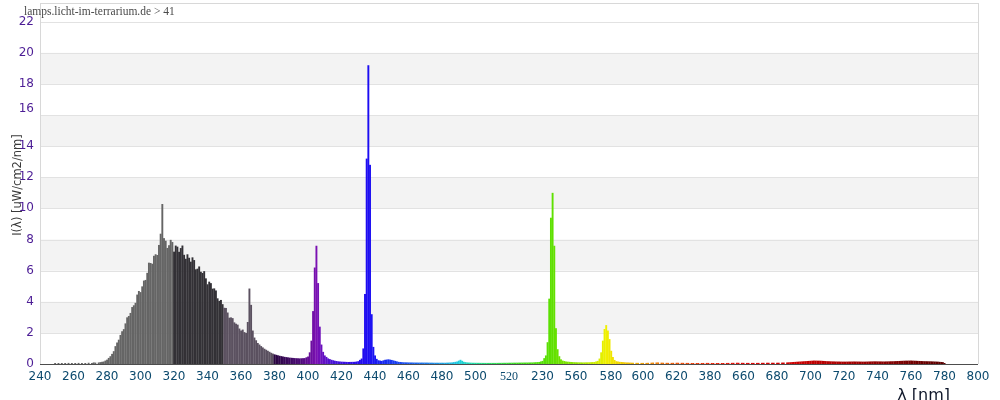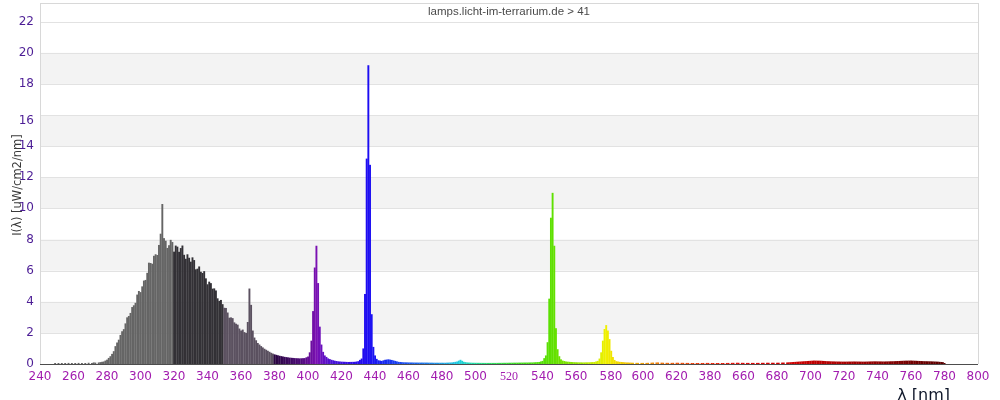--- a/index.html
+++ b/index.html
@@ -1,26 +1,26 @@
 <!DOCTYPE html>
 <html><head>
 <meta charset="utf-8">
 <style>
   html,body{margin:0;padding:0;background:#ffffff;}
   #screen{position:relative;width:1000px;height:400px;background:#ffffff;overflow:hidden;
           font-family:"DejaVu Sans",sans-serif;}
   #plot-svg{position:absolute;left:0;top:0;}
-  .chart-title{position:absolute;left:40px;top:5px;width:938px;text-align:center;
-               font-family:Liberation Sans, sans-serif;font-size:11.5px;color:#4a4a4a;
+  .chart-title{position:absolute;left:24px;top:5px;width:938px;
+               font-family:Liberation Serif, serif;font-size:11.5px;color:#4a4a4a;
                letter-spacing:0px;}
   .y-axis-title{position:absolute;left:-63px;top:178px;width:160px;text-align:center;
                 transform:rotate(-90deg);transform-origin:center;
                 font-size:11.5px;color:#3a3a3a;}
   .x-axis-title{position:absolute;right:50px;top:385px;font-size:16px;color:#0f172a;}
-  .x-tick{position:absolute;top:369px;transform:translateX(-50%);font-size:12px;color:#a21caf;}
+  .x-tick{position:absolute;top:369px;transform:translateX(-50%);font-size:12px;color:#0c4a6e;}
   .y-tick{position:absolute;width:34px;text-align:right;font-size:12px;color:#4c1d95;}
 </style>
 </head>
 <body>
 
 <div id="screen">
   <svg id="plot-svg" width="1000" height="400">
       <rect x="40" y="301.7586206896552" width="938" height="31.120689655172384" fill="#f3f3f3"></rect>
       <rect x="40" y="239.51724137931035" width="938" height="31.12068965517244" fill="#f3f3f3"></rect>
       <rect x="40" y="177.27586206896552" width="938" height="31.120689655172413" fill="#f3f3f3"></rect>
@@ -543,21 +543,21 @@
       <span class="x-tick" style="left: 207.5px;">340</span>
       <span class="x-tick" style="left: 241px;">360</span>
       <span class="x-tick" style="left: 274.5px;">380</span>
       <span class="x-tick" style="left: 308px;">400</span>
       <span class="x-tick" style="left: 341.5px;">420</span>
       <span class="x-tick" style="left: 375px; text-align: right;">440</span>
       <span class="x-tick" style="left: 408.5px;">460</span>
       <span class="x-tick" style="left: 442px;">480</span>
       <span class="x-tick" style="left: 475.5px;">500</span>
       <span class="x-tick" style="left: 509px; font-family: Liberation Serif, serif;">520</span>
-      <span class="x-tick" style="left: 542.5px;">540</span>
+      <span class="x-tick" style="left: 542.5px;">230</span>
       <span class="x-tick" style="left: 576px;">560</span>
       <span class="x-tick" style="left: 611px;">580</span>
       <span class="x-tick" style="left: 643px;">600</span>
       <span class="x-tick" style="left: 676.5px;">620</span>
       <span class="x-tick" style="left: 710px;">380</span>
       <span class="x-tick" style="left: 743.5px;">660</span>
       <span class="x-tick" style="left: 777px;">680</span>
       <span class="x-tick" style="left: 810.5px;">700</span>
       <span class="x-tick" style="left: 844px;">720</span>
       <span class="x-tick" style="left: 877.5px;">740</span>
@@ -567,18 +567,18 @@
     </div>
   <div id="y-ticks">
       <span class="y-tick" style="top: 356px; left: 0px;">0</span>
       <span class="y-tick" style="top: 324.879px; left: 0px;">2</span>
       <span class="y-tick" style="top: 293.759px; left: 0px;">4</span>
       <span class="y-tick" style="top: 262.638px; left: 0px;">6</span>
       <span class="y-tick" style="top: 231.517px; left: 0px;">8</span>
       <span class="y-tick" style="top: 200.397px; left: 0px;">10</span>
       <span class="y-tick" style="top: 169.276px; left: 0px;">12</span>
       <span class="y-tick" style="top: 138.155px; left: 0px;">14</span>
-      <span class="y-tick" style="top: 113px; left: 0px;">16</span>
+      <span class="y-tick" style="top: 101px; left: 0px;">16</span>
       <span class="y-tick" style="top: 75.9138px; left: 0px;">18</span>
       <span class="y-tick" style="top: 44.7931px; left: 0px;">20</span>
       <span class="y-tick" style="top: 13.6724px; left: 0px;">22</span>
     </div>
 </div>
 
 </body></html>

